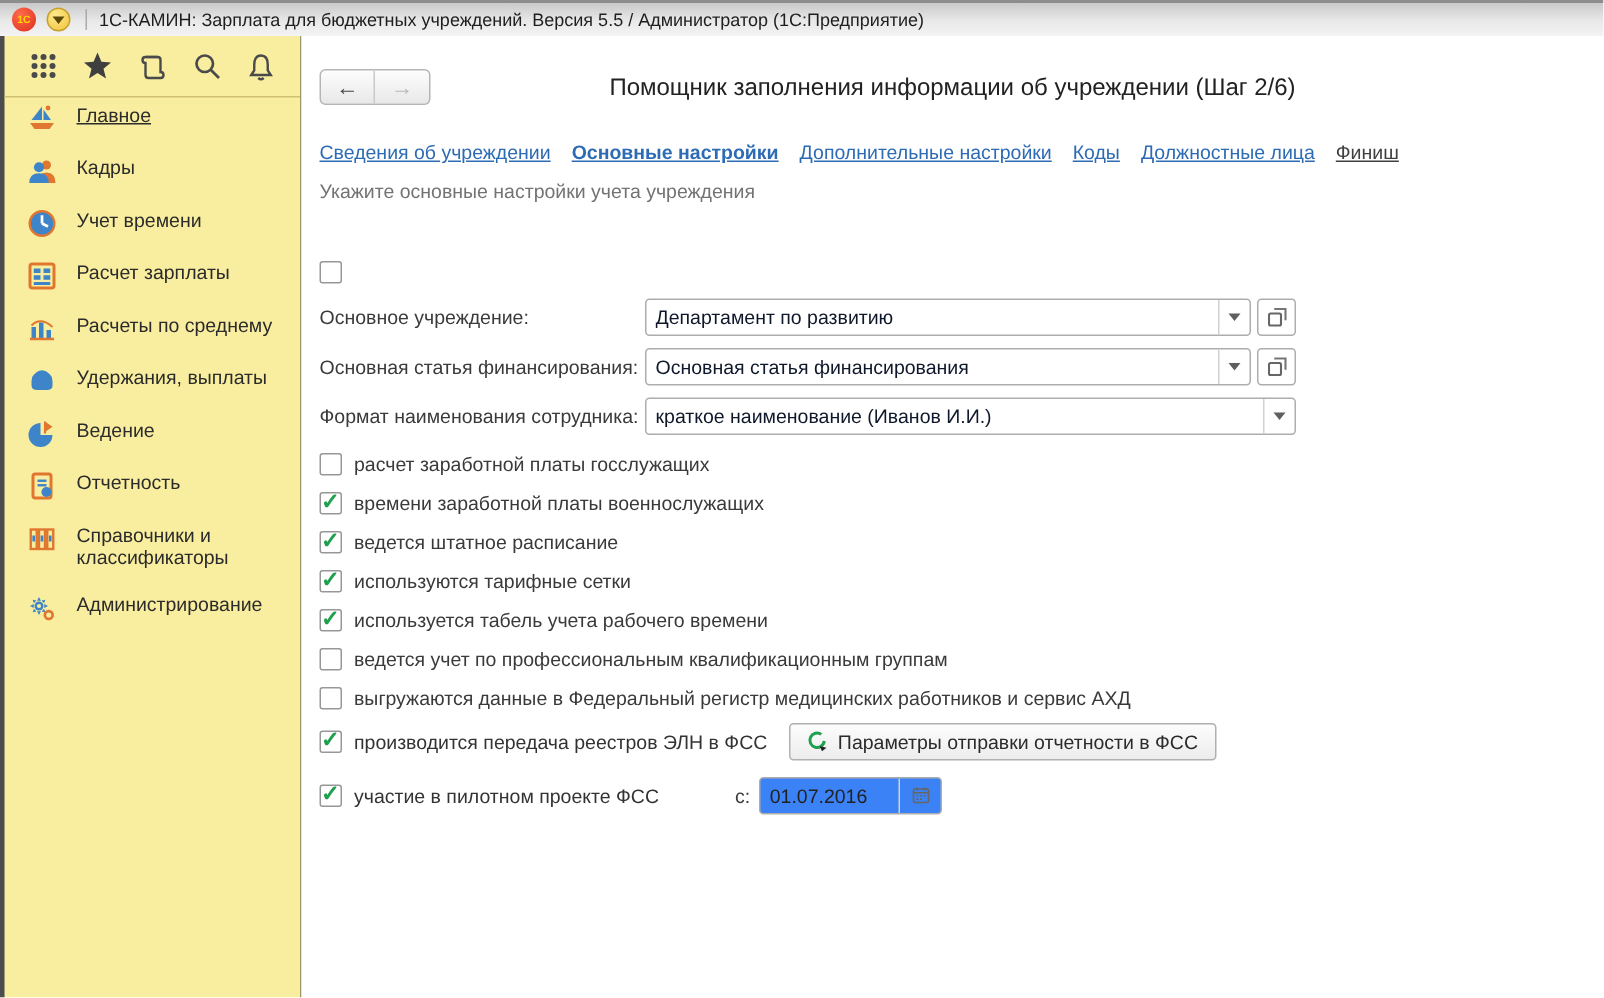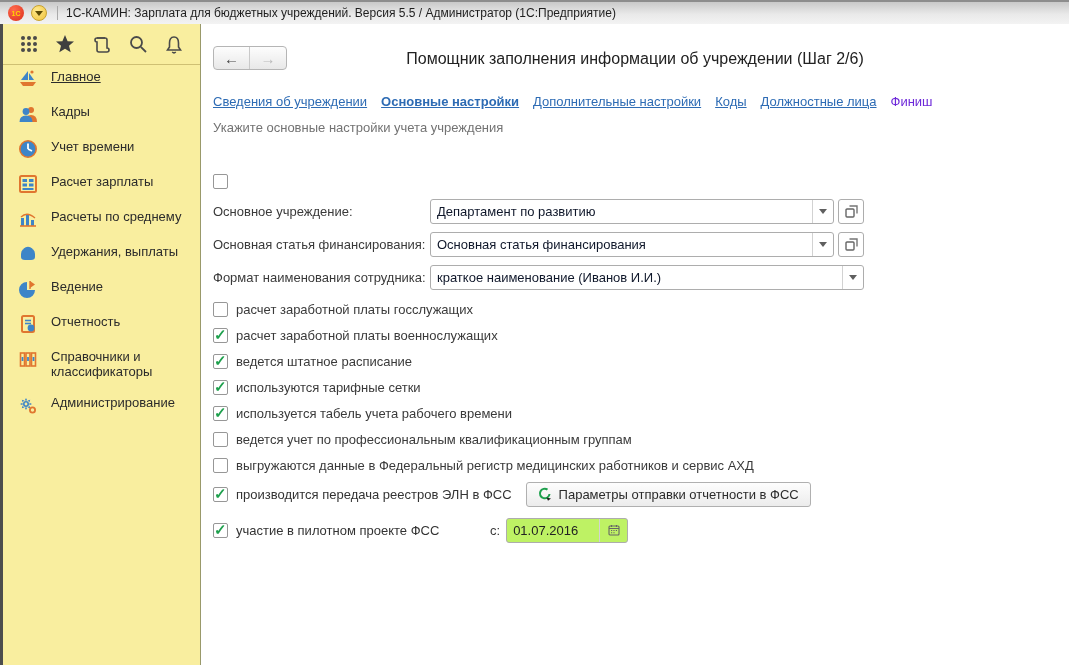--- a/index.html
+++ b/index.html
@@ -66,21 +66,21 @@
   }
   .hist-btn { width:36px; display:flex; align-items:center; justify-content:center; cursor:pointer; font-size:15px; font-weight:bold; }
   .hist-btn.back { color:#444; border-right:1px solid #c9c9c9; }
   .hist-btn.fwd  { color:#b9b9b9; }
   .page-title { text-align:center; font-size:16px; font-weight:normal; color:#222; line-height:26px; }
 
   .tabs { display:flex; gap:14px; margin:22px 0 0 12px; white-space:nowrap; }
   .tab { font-size:13px; cursor:pointer; }
   .tab-link { color:#2d6bb4; text-decoration:underline; }
   .tab-active { color:#2d6bb4; text-decoration:underline; font-weight:bold; }
-  .tab-plain { color:#6d28d9; cursor:default; }
+  .tab-plain { color:#404040; cursor:default;text-decoration:underline; }
 
   .form-heading { font-size:13px; font-weight:normal; color:#737373; margin:11px 0 0 12px; }
 
   .form { margin-left:12px; }
 
   
   .cb { width:15px; height:15px; flex:0 0 15px; border:1px solid #979797; border-radius:2px; background:#fff; position:relative; cursor:pointer; }
   .cb .mark { display:none; position:absolute; left:0px; top:-3px; color:#1ea04d; font-size:15px; font-weight:bold; line-height:17px; }
   .cb.checked .mark { display:block; }
 
@@ -110,21 +110,21 @@
     margin-left:14px; height:25px; display:flex; align-items:center; gap:7px;
     padding:0 11px; border:1px solid #b0b0b0; border-radius:3px;
     background:linear-gradient(180deg,#fdfdfd,#ececec); cursor:pointer;
     font-size:13px; color:#2b2b2b; white-space:nowrap;
   }
 
   
   .pilot-row { display:flex; align-items:center; margin-top:10px; height:26px; }
   .pilot-row .cb-label { margin-left:8px; width:254px; }
   .date-prefix { color:#3a3a3a; margin-right:6px; }
-  .date-combo { display:flex; align-items:stretch; height:25px; width:122px; border:1px solid #adadad; border-radius:3px; background:#bef264; overflow:hidden; }
+  .date-combo { display:flex; align-items:stretch; height:25px; width:122px; border:1px solid #adadad; border-radius:3px; background:#3b82f6; overflow:hidden; }
   .date-combo input { border:0; outline:0; padding:0 6px; font:13px "Liberation Sans",sans-serif; color:#222; width:92px; background:transparent; }
   .date-combo .cal { flex:1; border-left:1px solid #d2d2d2; display:flex; align-items:center; justify-content:center; cursor:pointer; }
 </style>
 </head>
 <body>
 
 <div class="window">
 
   <div class="titlebar">
     <span class="logo-circle">1С</span>
@@ -370,21 +370,21 @@
         </div>
 
         <div class="cb-row" style="margin-top:11px;">
           <span class="cb"></span>
           <span class="cb-label">расчет заработной платы госслужащих</span>
         </div>
         <div class="cb-row">
           <span class="cb checked">
               <span class="mark">✓</span>
             </span>
-          <span class="cb-label">расчет заработной платы военнослужащих</span>
+          <span class="cb-label">времени заработной платы военнослужащих</span>
         </div>
         <div class="cb-row">
           <span class="cb checked">
               <span class="mark">✓</span>
             </span>
           <span class="cb-label">ведется штатное расписание</span>
         </div>
         <div class="cb-row">
           <span class="cb checked">
               <span class="mark">✓</span>

